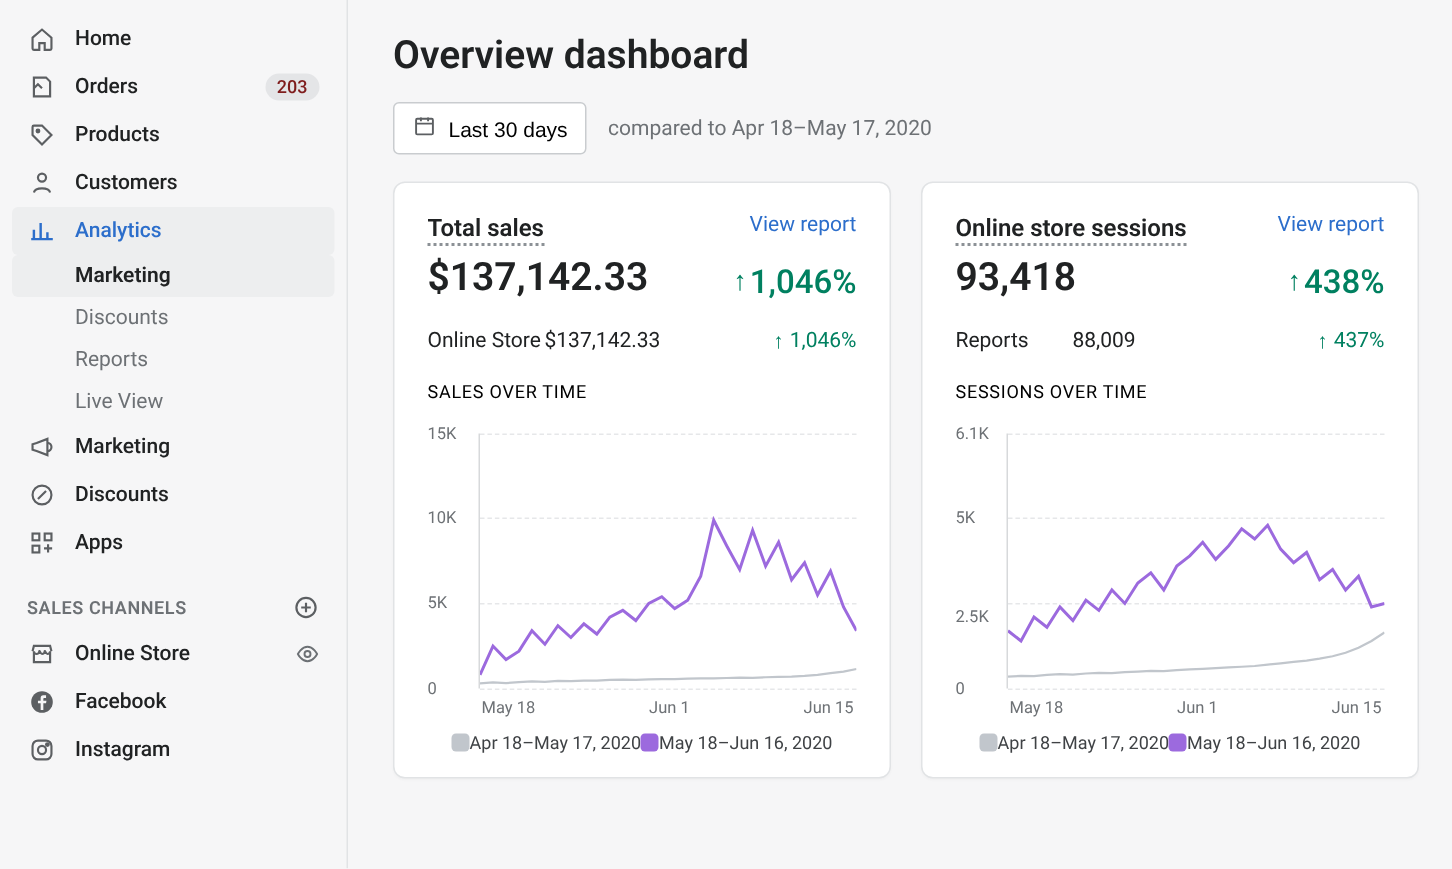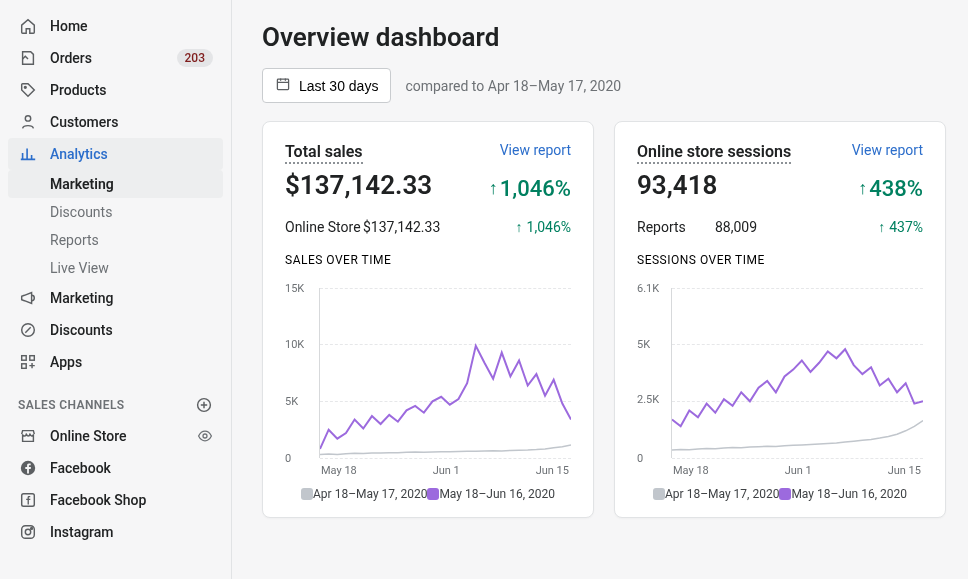--- a/index.html
+++ b/index.html
@@ -268,29 +268,20 @@
   <div class="nav-item">
     <span class="icon">
       <svg viewBox="0 0 20 20" width="18" height="18" fill="currentColor">
           <circle cx="10" cy="10" r="8" fill="#5c5f62"></circle>
           <path d="M11 7h2V5h-2c-1.5 0-2 1-2 2v2H7v2h2v5h2v-5h2l.3-2H11V7.5c0-.3.2-.5.5-.5" fill="#f6f6f7"></path>
         </svg>
     </span>
     <span>Facebook</span>
   </div>
 
-  <div class="nav-item">
-    <span class="icon">
-      <svg viewBox="0 0 20 20" width="18" height="18" fill="none" stroke="currentColor" stroke-width="1.6">
-          <rect x="3" y="3" width="14" height="14" rx="2"></rect>
-          <path d="M11 7h1.5V5.5H11c-1 0-1.5.7-1.5 1.5v1.5H8v1.5h1.5V15H11v-5h1.5l.2-1.5H11V7.3c0-.2.1-.3.3-.3" fill="currentColor" stroke="none"></path>
-        </svg>
-    </span>
-    <span>Facebook Shop</span>
-  </div>
 
   <div class="nav-item">
     <span class="icon">
       <svg viewBox="0 0 20 20" width="18" height="18" fill="none" stroke="currentColor" stroke-width="1.6">
           <rect x="3" y="3" width="14" height="14" rx="4"></rect>
           <circle cx="10" cy="10" r="3"></circle>
           <circle cx="14" cy="6" r="1" fill="currentColor"></circle>
         </svg>
     </span>
     <span>Instagram</span>
@@ -384,21 +375,21 @@
         <span class="val">88,009</span>
         <span class="d2">
             <span>↑</span>
             <span>437%</span>
           </span>
       </div>
       <div class="mini-title">SESSIONS OVER TIME</div>
 
       <div class="chart-wrap">
           <span class="ylab" style="top: 170px;">0</span>
-          <span class="ylab" style="top: 111px;">2.5K</span>
+          <span class="ylab" style="top: 122px;">2.5K</span>
           <span class="ylab" style="top: 56.6667px;">5K</span>
           <span class="ylab" style="top: 0px;">6.1K</span>
           <div class="chart-area" style="height: 170px;">
             <div class="grid" style="top: 170px;"></div>
             <div class="grid" style="top: 113.333px;"></div>
             <div class="grid" style="top: 56.6667px;"></div>
             <div class="grid" style="top: 0px;"></div>
             <svg viewBox="0 0 100 170" preserveAspectRatio="none">
               <polyline points="0.00,162.1 3.45,161.6 6.90,161.8 10.34,160.9 13.79,160.5 17.24,160.7 20.69,160.0 24.14,159.6 27.59,159.8 31.03,159.1 34.48,158.7 37.93,158.2 41.38,158.4 44.83,157.8 48.28,157.3 51.72,156.9 55.17,156.4 58.62,155.9 62.07,155.5 65.52,155.0 68.97,154.1 72.41,153.2 75.86,152.3 79.31,151.4 82.76,150.1 86.21,148.5 89.66,146.2 93.10,142.8 96.55,138.3 100.00,132.6" fill="none" stroke="#c1c6cc" stroke-width="1.5" vector-effect="non-scaling-stroke"></polyline>
               <polyline points="0.00,131.5 3.45,138.3 6.90,122.4 10.34,129.2 13.79,115.6 17.24,124.7 20.69,111.1 24.14,117.9 27.59,104.3 31.03,113.3 34.48,99.7 37.93,92.9 41.38,104.3 44.83,88.4 48.28,81.6 51.72,72.5 55.17,83.9 58.62,74.8 62.07,63.5 65.52,70.3 68.97,61.2 72.41,77.1 75.86,86.1 79.31,79.3 82.76,97.5 86.21,90.7 89.66,104.3 93.10,95.2 96.55,115.6 100.00,113.3" fill="none" stroke="#9c6ade" stroke-width="2" vector-effect="non-scaling-stroke"></polyline>

